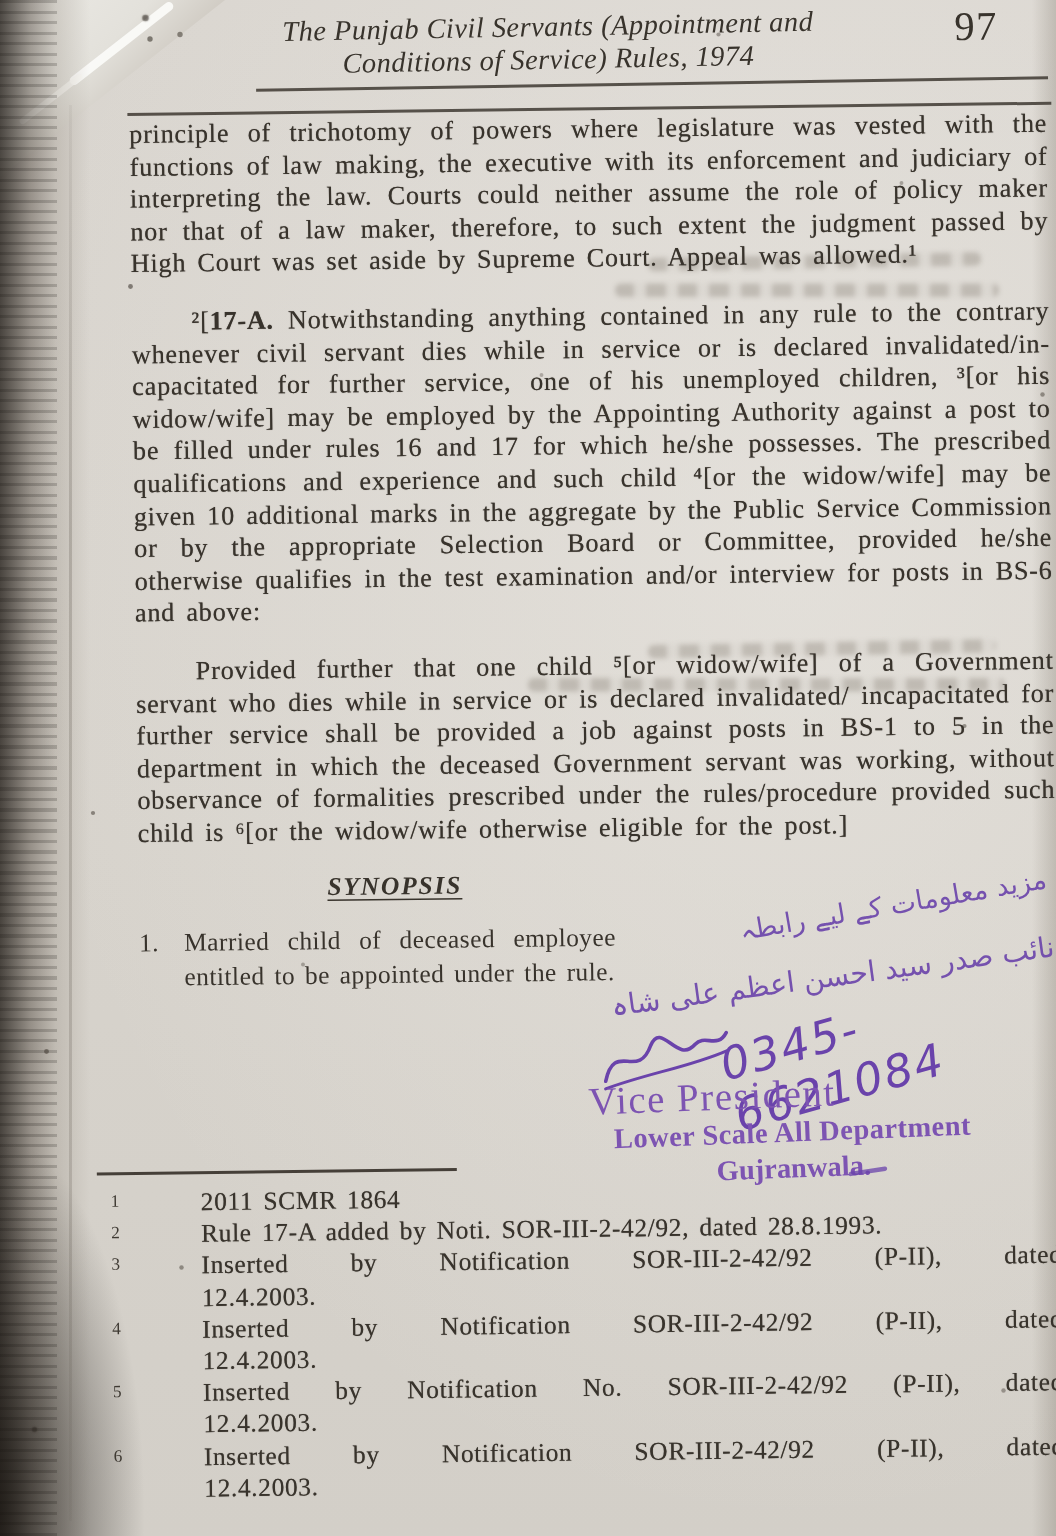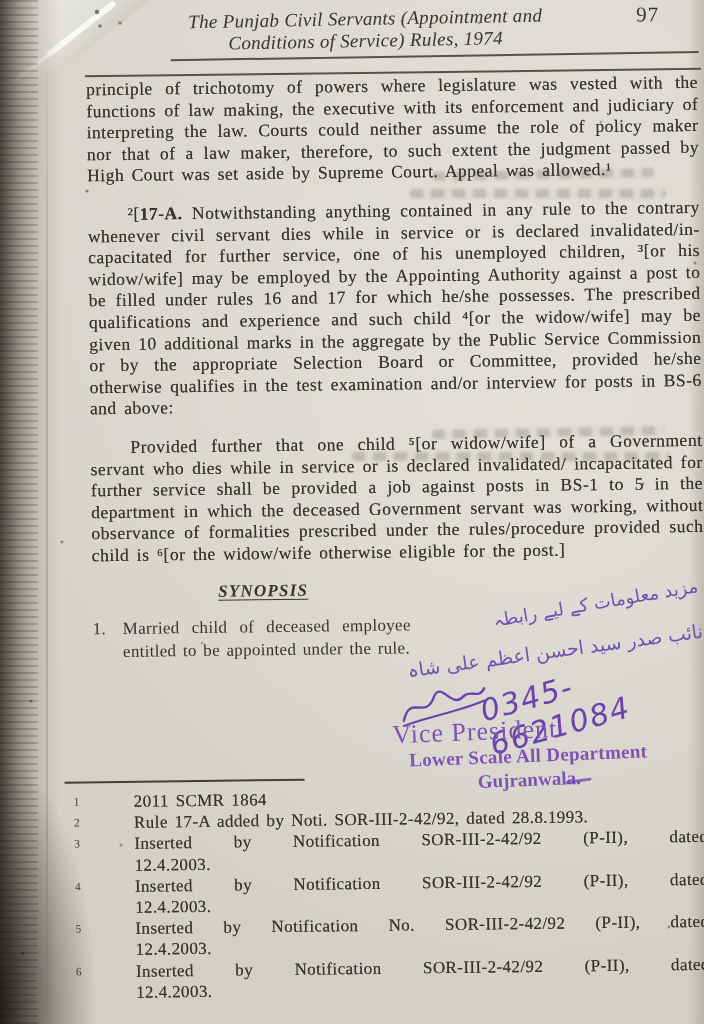--- a/index.html
+++ b/index.html
@@ -52,21 +52,21 @@
   .g1 { top:170px; left:432px; width:222px; transform:rotate(-1deg); }
   .g2 { top:189px; left:410px; width:256px; }
   .g3 { top:428px; left:432px; width:232px; transform:rotate(-1deg); }
   .g4 { top:452px; left:352px; width:318px; }
 
   
   .content { position:absolute; inset:0; transform:rotate(-0.7deg); transform-origin:30px 0; }
 
   .header { position:absolute; top:12px; left:85px; width:560px; text-align:center;
     font-style:italic; font-size:19px; line-height:22px; letter-spacing:.3px; transform:rotate(-0.4deg); }
-  .page-num { position:absolute; top:10px; left:636px; font-size:21px; letter-spacing:1px; }
+  .page-num { position:absolute; top:10px; left:636px; font-size:27px; letter-spacing:1px; }
 
   .rule { position:absolute; height:2px; background:#3e3831; opacity:.85; }
   .rule1 { top:60px; left:170px; right:6px; transform:rotate(-0.2deg); }
   .rule2 { top:76px; left:84px; right:4px; }
 
   .main-col { position:absolute; top:80px; left:85px; width:612px; }
   .para { margin:0 0 17px 0; text-align:justify; font-size:17.5px; line-height:21.6px;
     letter-spacing:.5px; word-spacing:2.6px; text-shadow:0 0 .5px rgba(56,51,44,.75); }
   .para.indent { text-indent:40px; }
   .rule-no { font-weight:bold;font-family:Liberation Serif, serif; }

